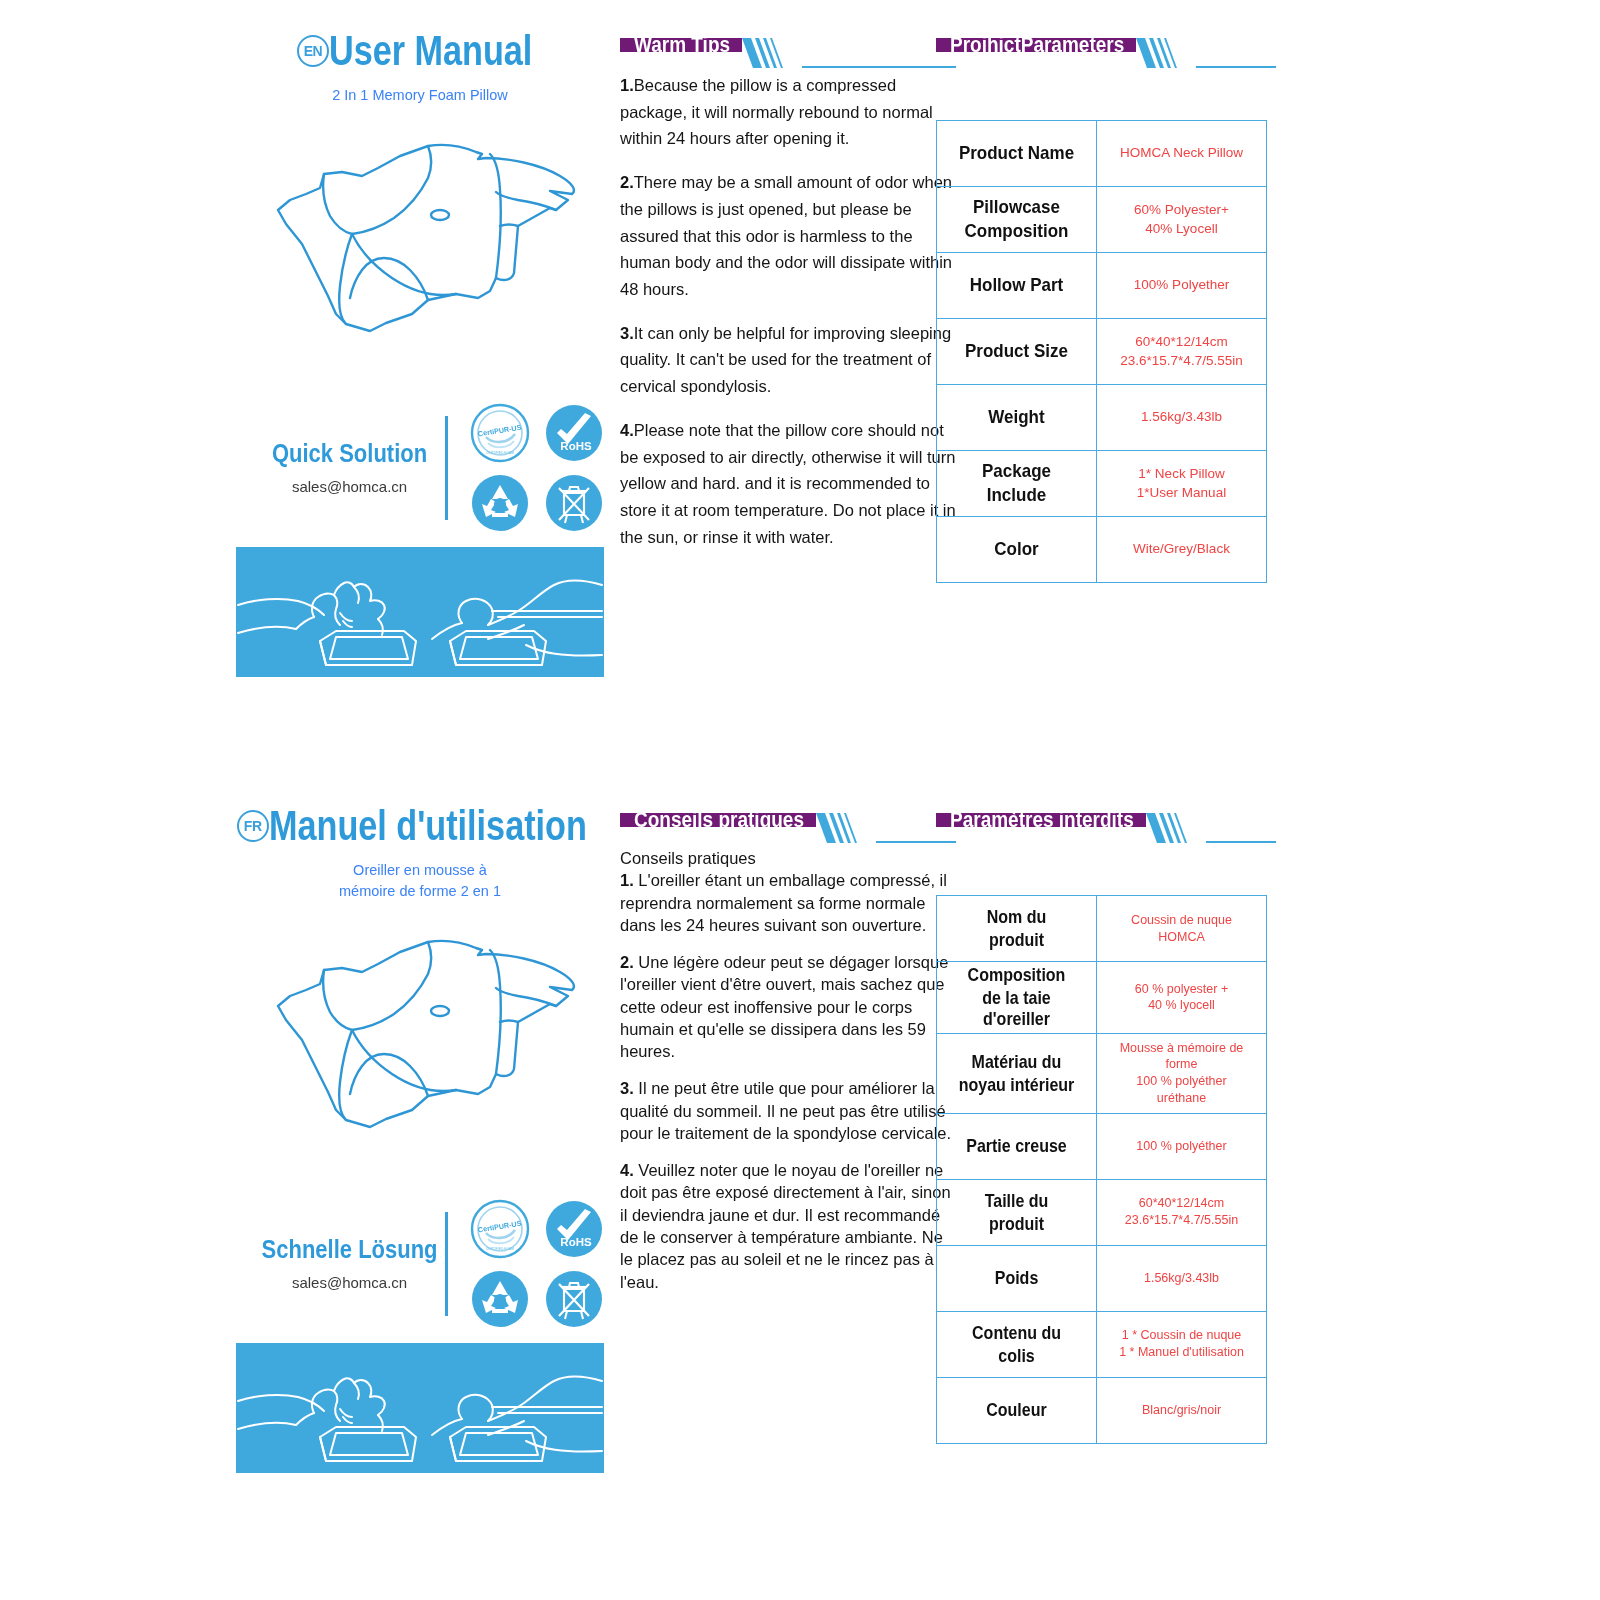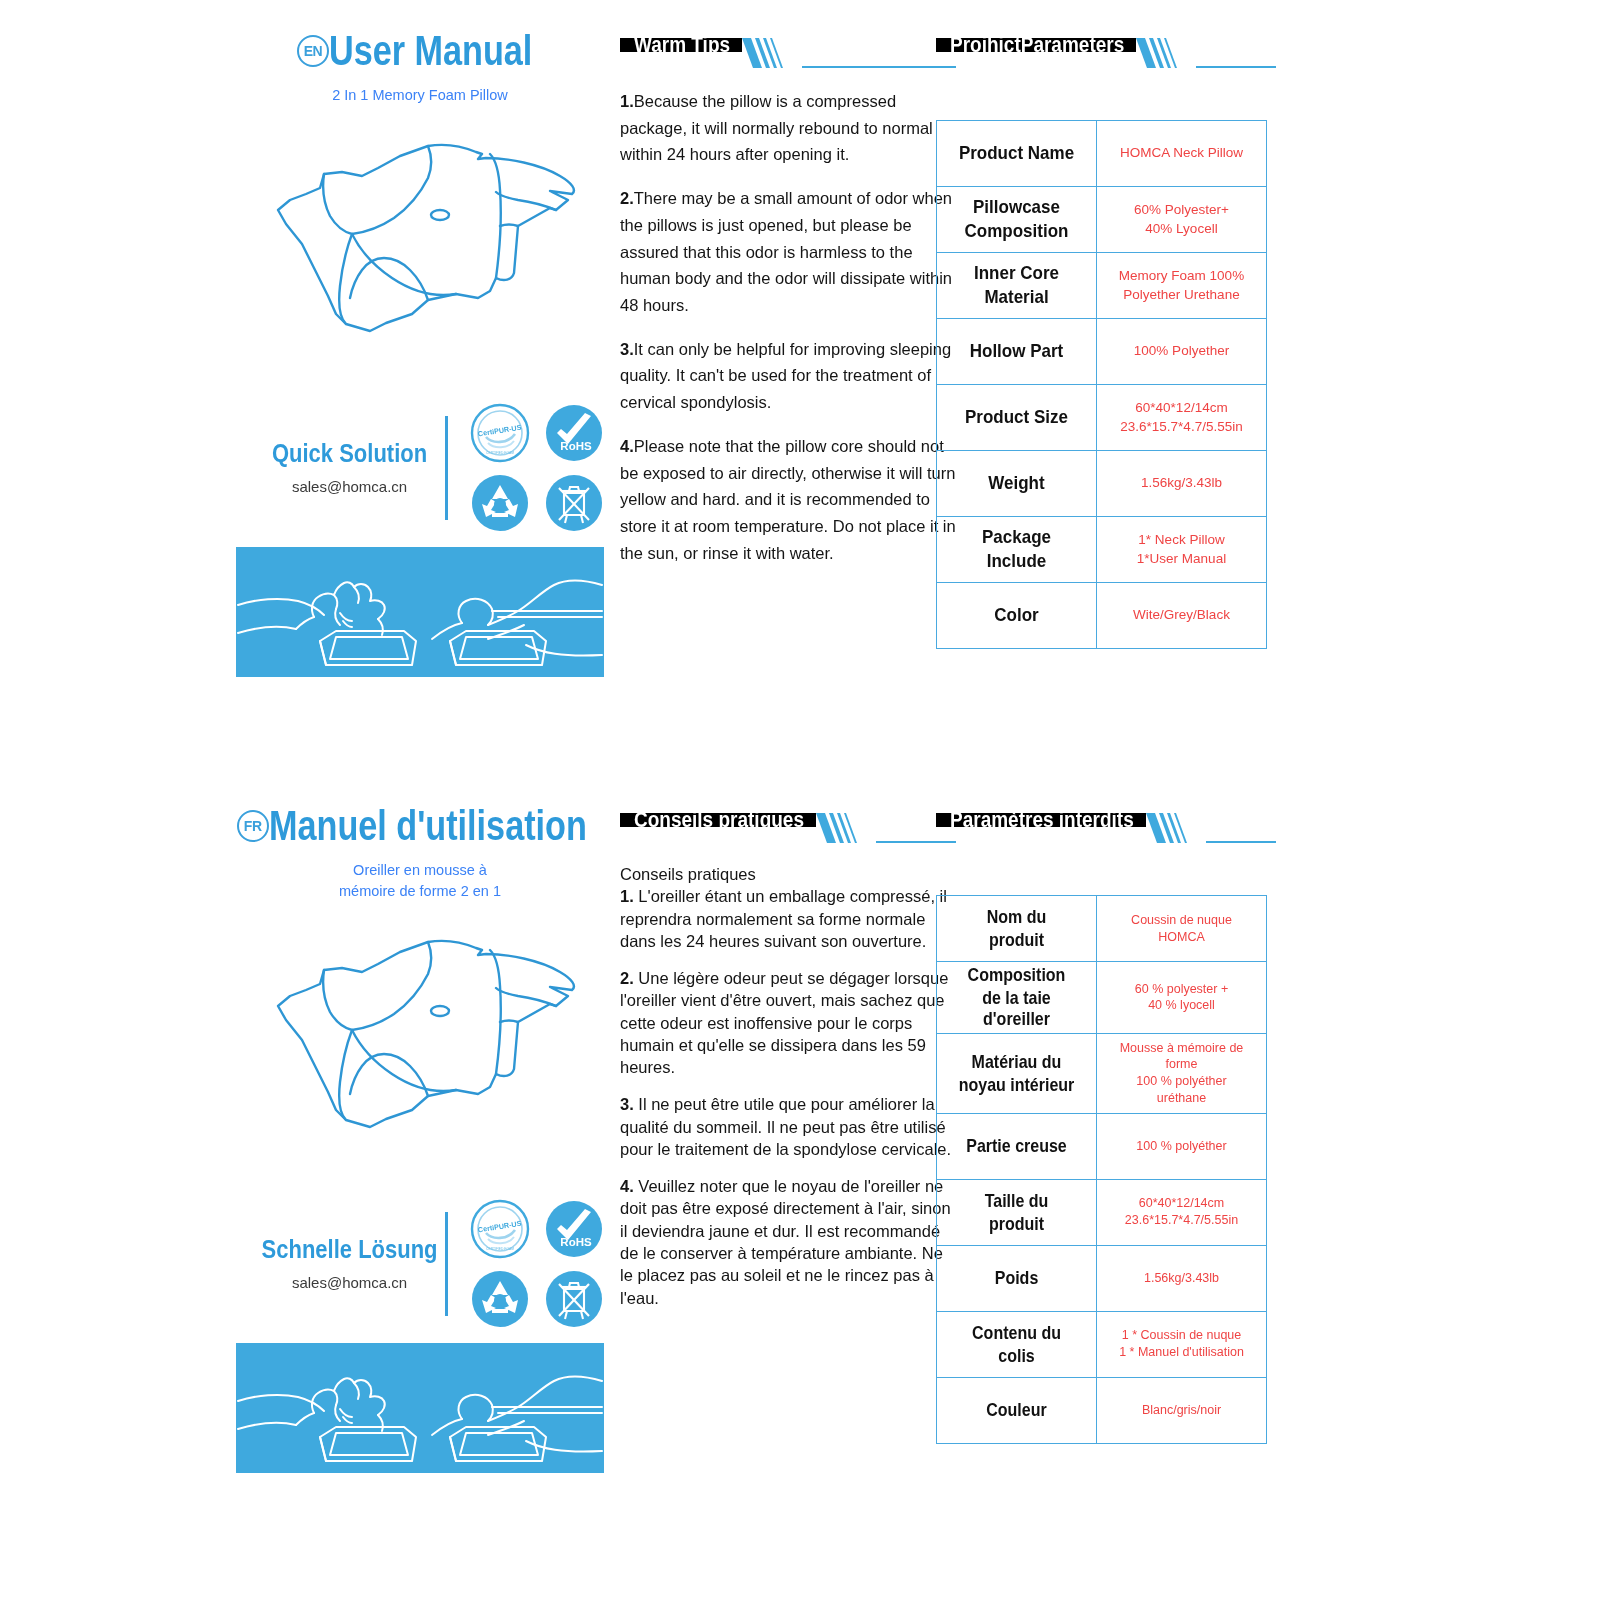--- a/index.html
+++ b/index.html
@@ -78,36 +78,36 @@
 
   
   .col-right { position: absolute; left: 936px; top: 0; width: 340px; }
 
   
   .ribbon {
     position: relative; height: 30px; margin-top: 38px;
     display: flex; align-items: stretch;
   }
   .ribbon-bar {
-    background: #000000; height: 14px;
+    background: #701a75; height: 14px;
     display: flex; align-items: center;
     padding: 0 12px 0 14px;
     color: #ffffff; font-size: 19px; font-weight: bold;
     white-space: nowrap;
     transform-origin: left center;
   }
   .ribbon-bar span { transform: scaleY(1.12); display: inline-block; }
   .ribbon-slashes { width: 60px; height: 30px; flex: 0 0 auto; }
   .ribbon-rule {
     flex: 1 1 auto; border-bottom: 2px solid #3fa9de;
     align-self: flex-end; margin-bottom: 0px;
   }
 
   
-  .tips { margin-top: 20px; }
+  .tips { margin-top: 4px; }
   .tips p {
     margin: 0 0 17px 0;
     font-size: 16.5px;
     line-height: 1.62;
     color: #151515;
   }
   .tips.fr p { line-height: 1.35; margin-bottom: 15px; font-size: 16.5px; }
   .tips .num { font-weight: bold; }
 
   
@@ -306,24 +306,20 @@
         <tbody>
           <tr>
             <td class="k"><span>Product Name</span></td>
             <td class="v">HOMCA Neck Pillow</td>
           </tr>
           <tr>
             <td class="k"><span>Pillowcase Composition</span></td>
             <td class="v">60% Polyester+<br>40% Lyocell</td>
           </tr>
           <tr>
-            <td class="k"><span>Inner Core Material</span></td>
-            <td class="v">Memory Foam 100%<br>Polyether Urethane</td>
-          </tr>
-          <tr>
             <td class="k"><span>Hollow Part</span></td>
             <td class="v">100% Polyether</td>
           </tr>
           <tr>
             <td class="k"><span>Product Size</span></td>
             <td class="v">60*40*12/14cm<br>23.6*15.7*4.7/5.55in</td>
           </tr>
           <tr>
             <td class="k"><span>Weight</span></td>
             <td class="v">1.56kg/3.43lb</td>

